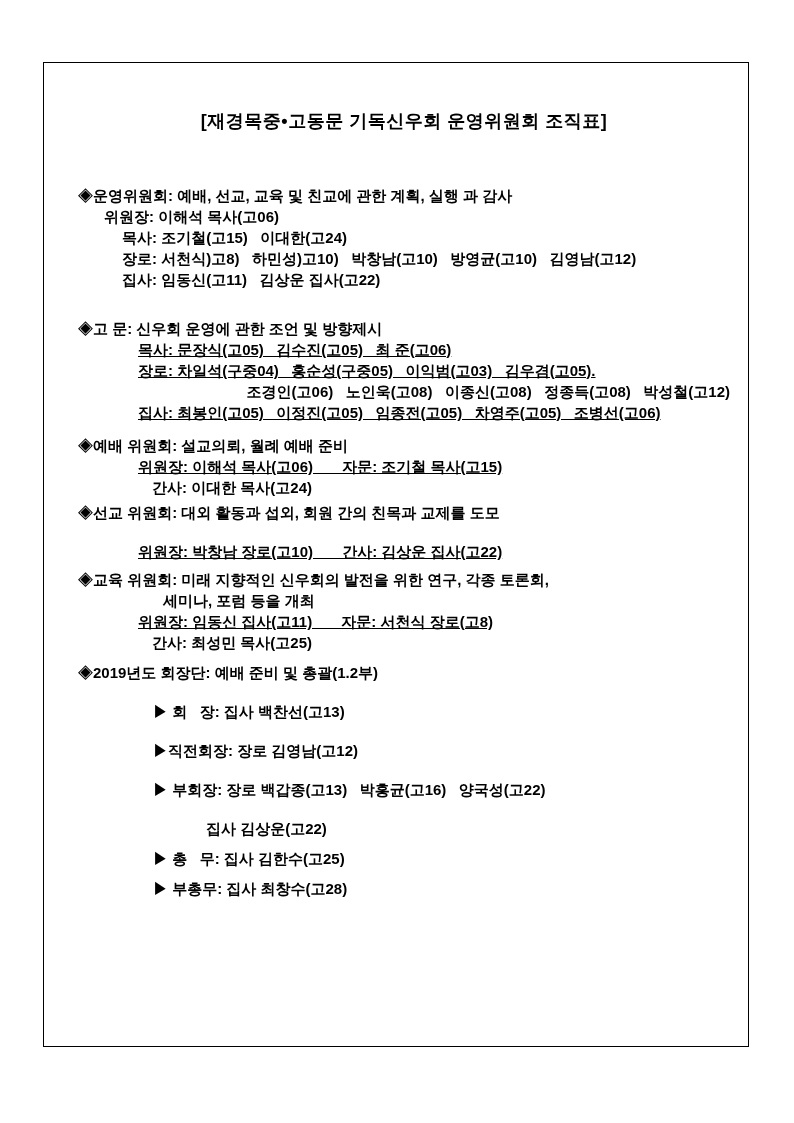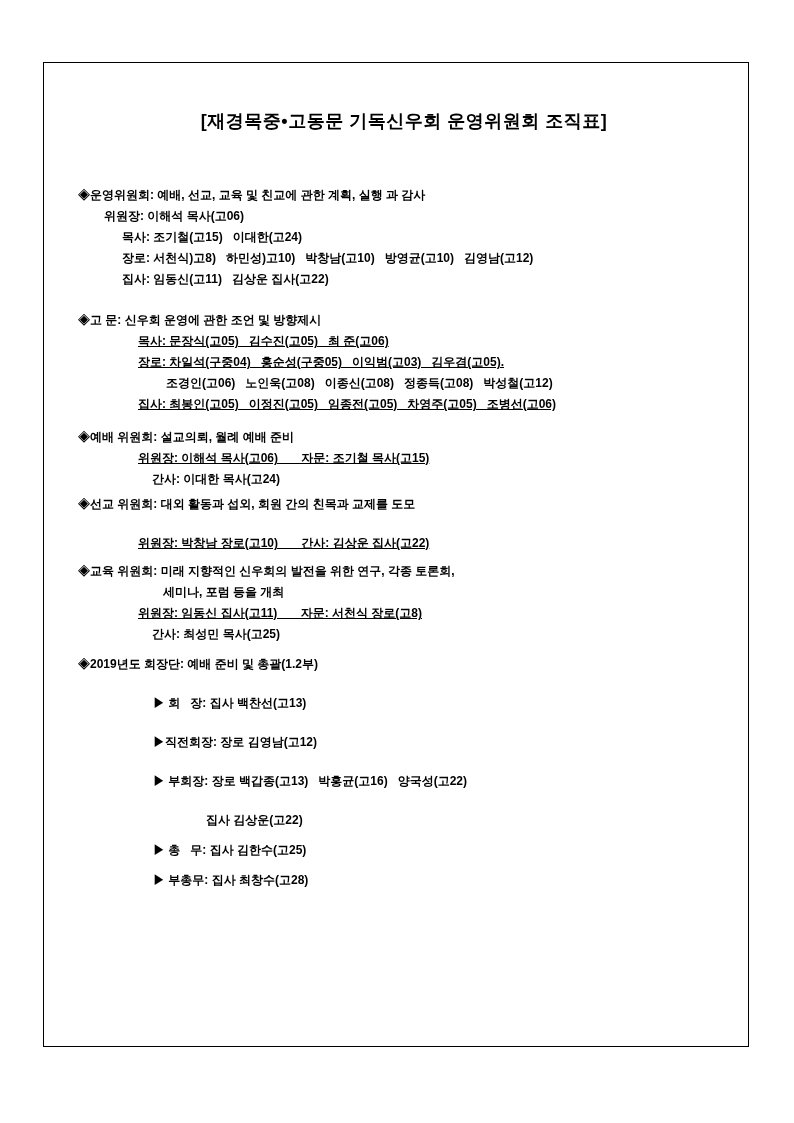--- a/index.html
+++ b/index.html
@@ -28,37 +28,37 @@
   }
   .doc-title {
     text-align: center;
     font-size: 18px;
     font-weight: 700;
     letter-spacing: 0.5px;
     margin: 0 0 52px 0;
     white-space: pre;
   }
   .section { margin: 0; }
-  .sec-gap-20 { margin-top: 20px; }
+  .sec-gap-20 { margin-top: 28px; }
   .sec-gap-12 { margin-top: 12px; }
   .sec-gap-4  { margin-top: 4px; }
   .sec-gap-7  { margin-top: 7px; }
   .sec-gap-9  { margin-top: 9px; }
   .line {
-    font-size: 12px;
+    font-size: 15px;
     font-weight: 700;
     line-height: 21px;
     white-space: pre;
   }
   .i26  { padding-left: 26px; }
   .i44  { padding-left: 44px; }
   .i60  { padding-left: 60px; text-decoration: underline; }
   .i74  { padding-left: 74px; }
   .i85  { padding-left: 85px; }
-  .i88  { padding-left: 88px; }
+  .i88  { padding-left: 88px; text-align: right; }
   .i75  { padding-left: 75px; }
   .i128 { padding-left: 128px; }
   .sp6  { margin-top: 18px; }
   .sp9  { margin-top: 9px; }
 </style>
 </head>
 <body>
 
 <div class="page">
   <div class="page-border">

